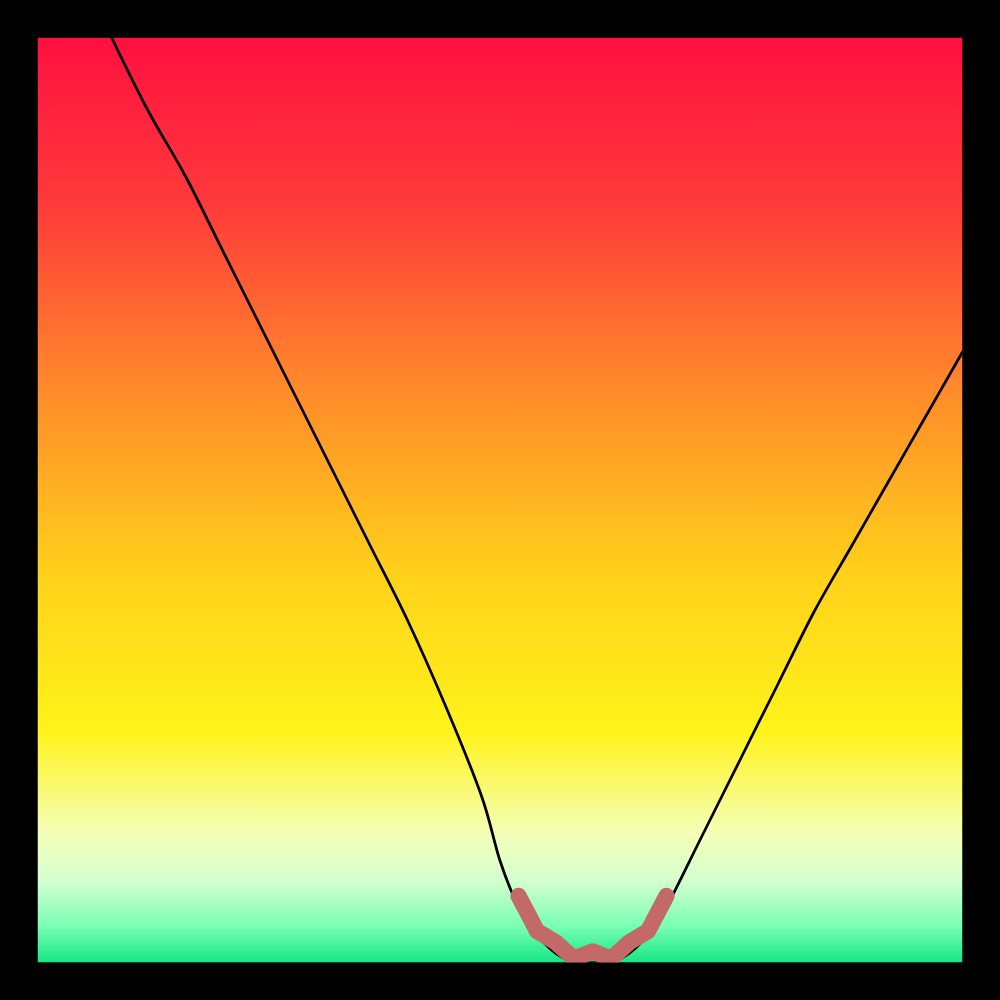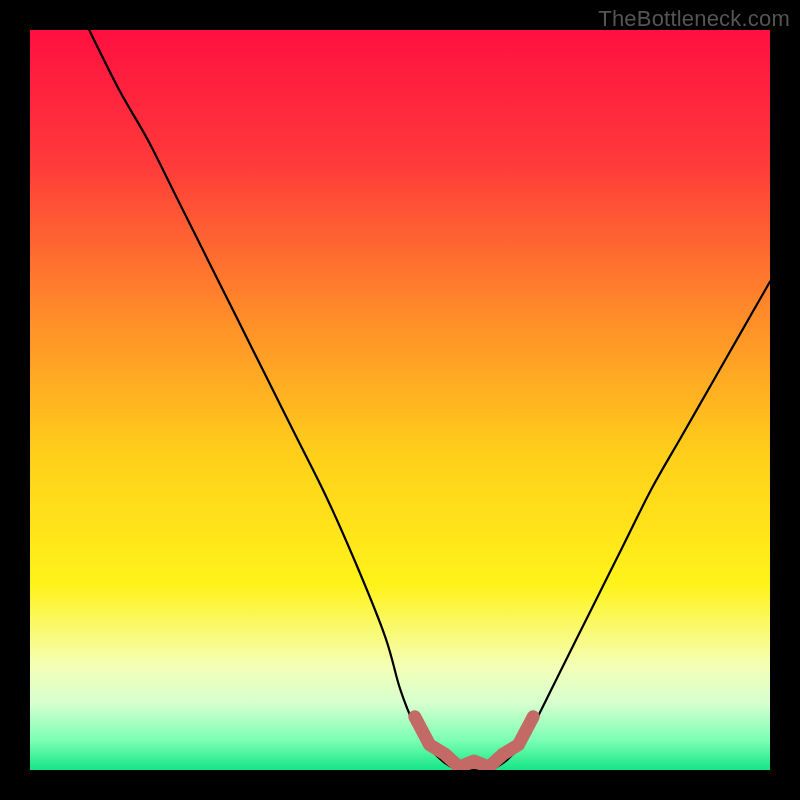--- a/index.html
+++ b/index.html
@@ -40,21 +40,20 @@
     top: 0;
     width: 740px;
     height: 740px;
     display: block;
   }
 </style>
 </head>
 <body>
 <div class="outer">
 
-  <div class="watermark">TheBottleneck.com</div>
 
   <div class="plot-wrap">
     <svg class="plot" viewBox="0 0 740 740" preserveAspectRatio="none">
       <defs>
         <linearGradient id="bg-grad" x1="0" y1="0" x2="0" y2="1">
           <stop id="g0" offset="0%" stop-color="#ff1040"></stop>
           <stop id="g1" offset="18%" stop-color="#ff3a3a"></stop>
           <stop id="g2" offset="38%" stop-color="#ff8a2a"></stop>
           <stop id="g3" offset="58%" stop-color="#ffd11a"></stop>
           <stop id="g4" offset="75%" stop-color="#fff31a"></stop>

